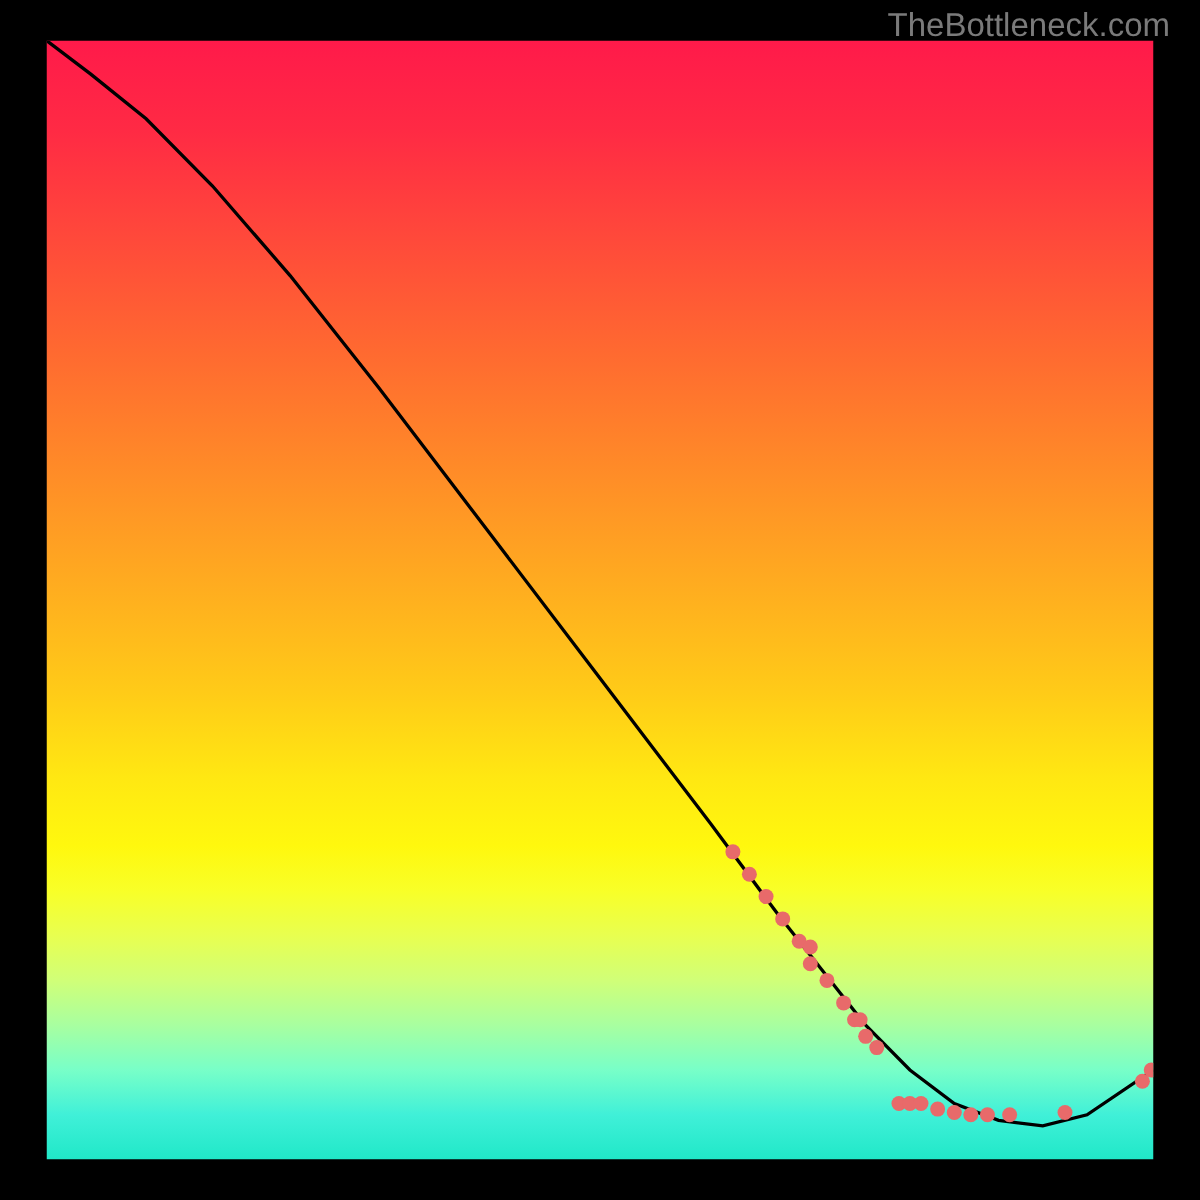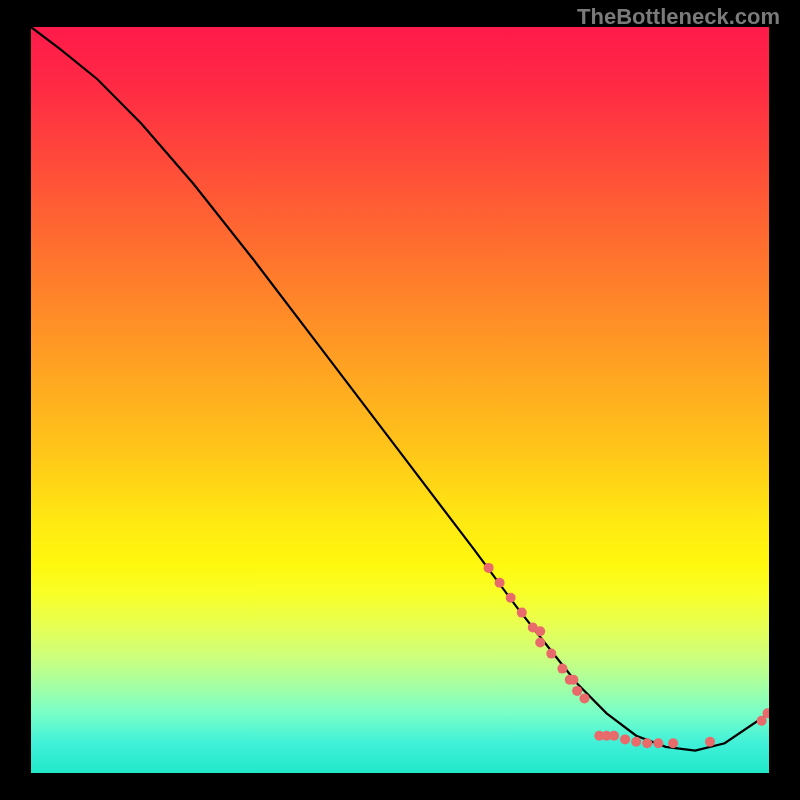--- a/index.html
+++ b/index.html
@@ -10,21 +10,21 @@
     position: relative;
     font-family: Arial, Helvetica, sans-serif;
     overflow: hidden;
   }
   .watermark {
     position: absolute;
     top: 4px;
     right: 20px;
     color: #7a7a7a;
     font-size: 22px;
-    font-weight: 700;
+    font-weight: 400;
     z-index: 10;
   }
   .plot-area {
     position: absolute;
     left: 31px;
     top: 27px;
     width: 738px;
     height: 746px;
     overflow: hidden;
   }

